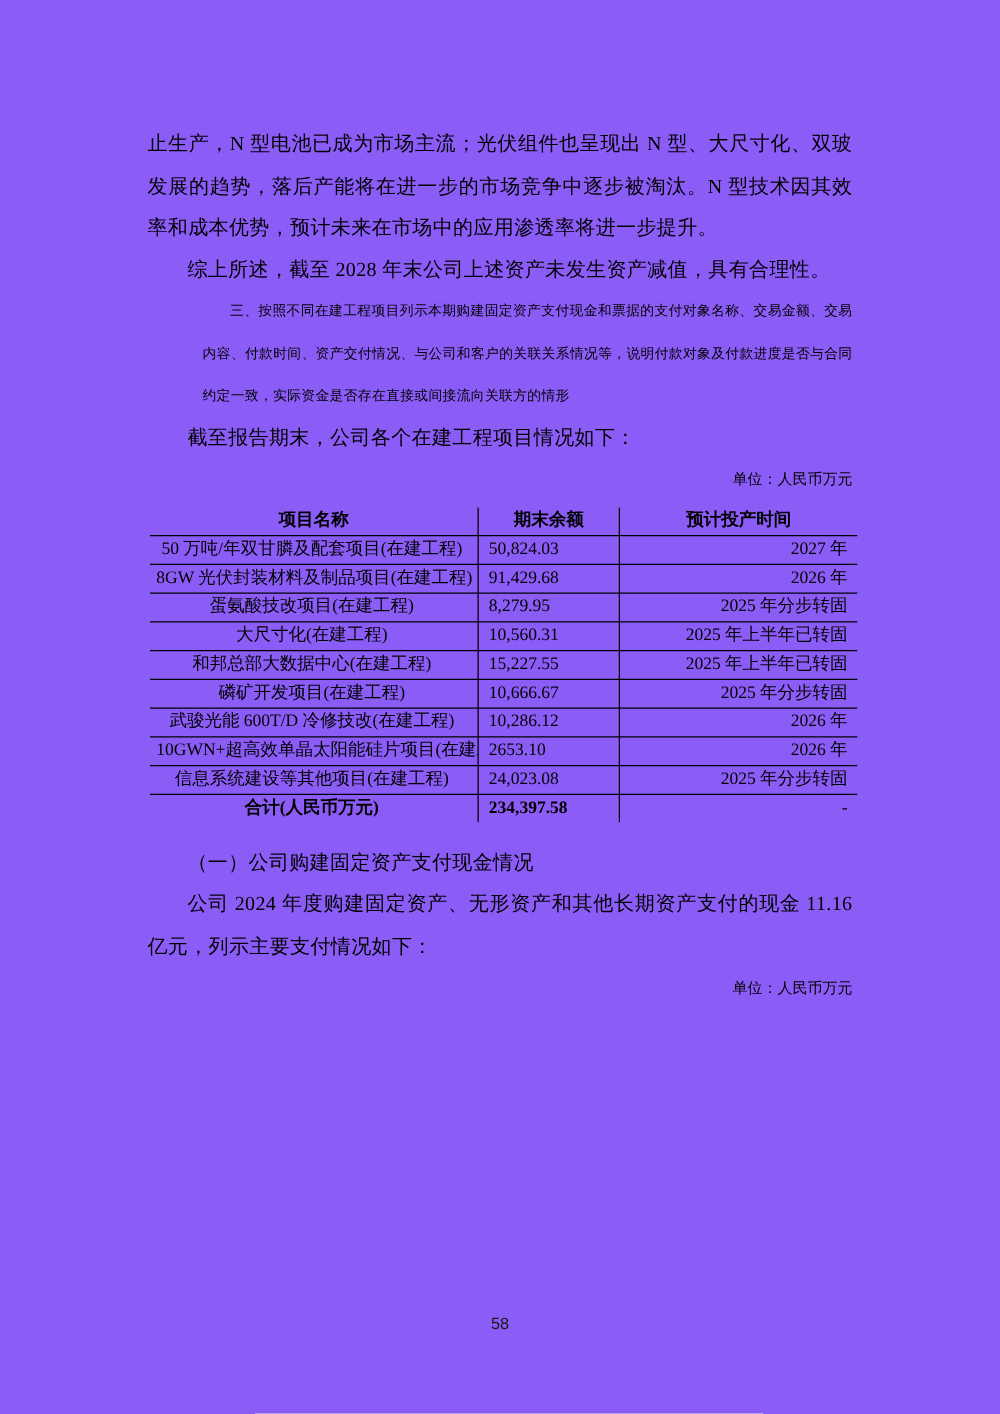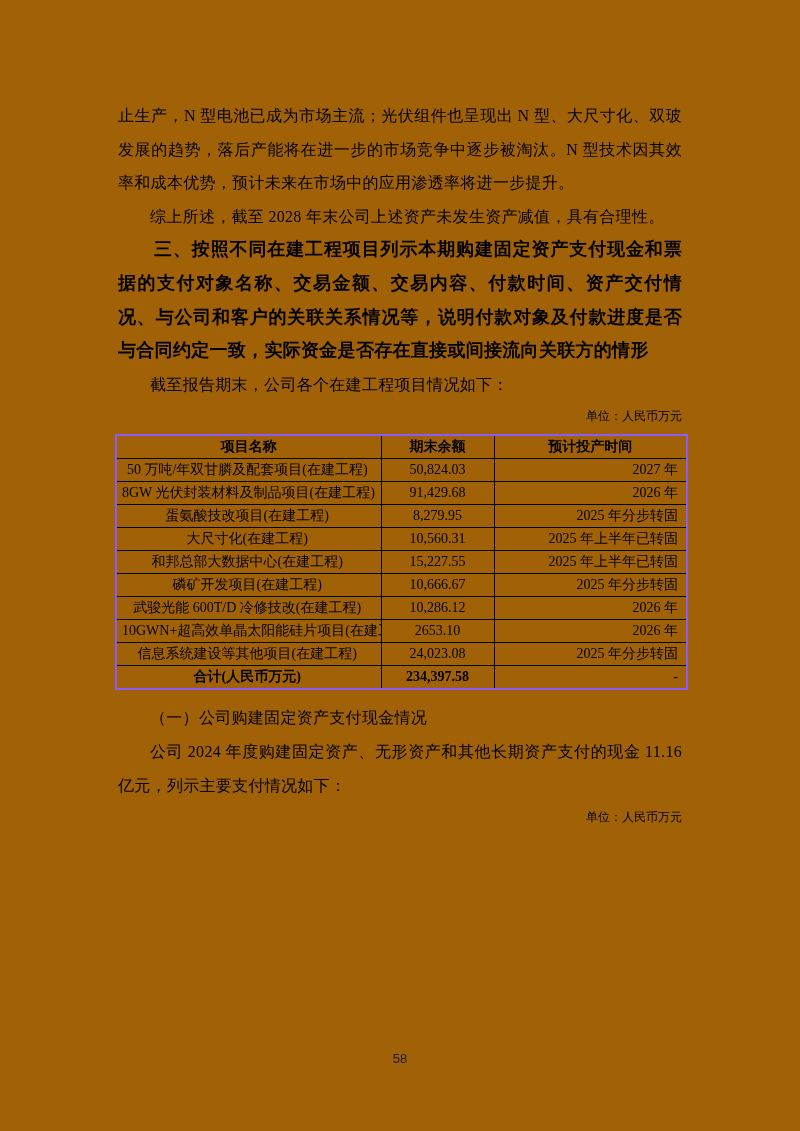--- a/index.html
+++ b/index.html
@@ -5,72 +5,73 @@
   * { margin: 0; padding: 0; box-sizing: border-box; }
   html, body { background: #ffffff; }
   body {
     width: 800px; height: 1131px;
     font-family: "Liberation Serif", "DejaVu Serif", serif;
     color: #000;
   }
   .page {
     position: relative;
     width: 800px; height: 1131px;
-    background: #a16207;
+    background: #8b5cf6;
     overflow: hidden;
   }
   .content {
     position: absolute;
     left: 118px; top: 99px;
     width: 564px;
   }
   p.body-text {
     font-size: 16px;
     line-height: 33.6px;
     text-align: justify;
     letter-spacing: 0.3px;
   }
   p.indent { text-indent: 2em; }
   p.bold-heading {
-    font-weight: bold;
-    font-size: 18px;
+    font-weight: normal;
+    font-size: 11px;
     line-height: 33.6px;
     text-align: justify;
     text-indent: 2em;
     letter-spacing: 0.3px;
+    margin-left: 44px;
   }
   .unit-line {
     font-size: 12px;
     line-height: 26px;
     text-align: right;
     margin-top: 2px;
   }
   table.cip-table {
     border-collapse: collapse;
     width: 571px;
     margin-left: -3px;
     margin-top: 5px;
     font-size: 14px;
     table-layout: fixed;
-    border: 2px solid #8b5cf6;
+    border: 5px solid #8b5cf6;
   }
   table.cip-table th, table.cip-table td {
     border: 1px solid #000;
     padding: 3px 8px;
     line-height: 16px;
     height: 23px;
     overflow: hidden;
     white-space: nowrap;
   }
   table.cip-table th {
     font-weight: bold;
     text-align: center;
   }
   table.cip-table td.c-name { text-align: center; padding-left: 5px; }
-  table.cip-table td.c-num  { text-align: center; }
+  table.cip-table td.c-num  { text-align: left; }
   table.cip-table td.c-time { text-align: right; }
   table.cip-table tr.total-row td { font-weight: bold; }
   table.cip-table tr.total-row td.c-time { font-weight: normal; }
   col.col-name { width: 265px; }
   col.col-num  { width: 113px; }
   col.col-time { width: 193px; }
   .after-table { margin-top: 11px; }
   .page-footer {
     position: absolute;
     left: 0; top: 1051px;

